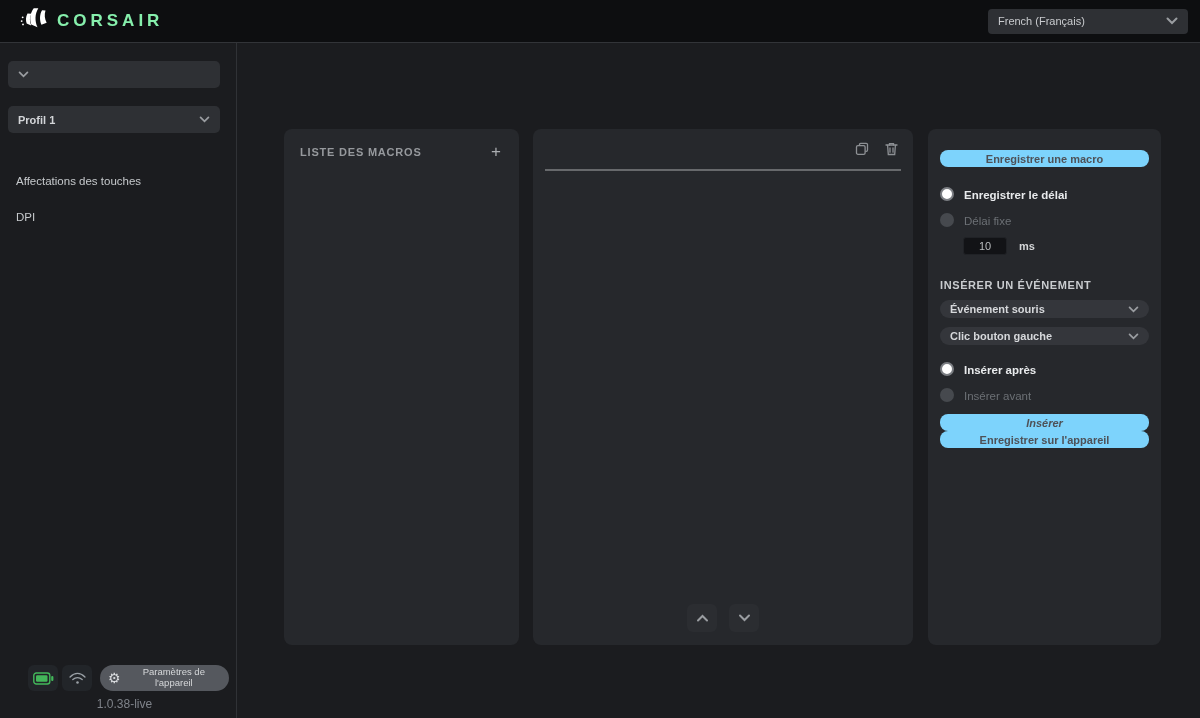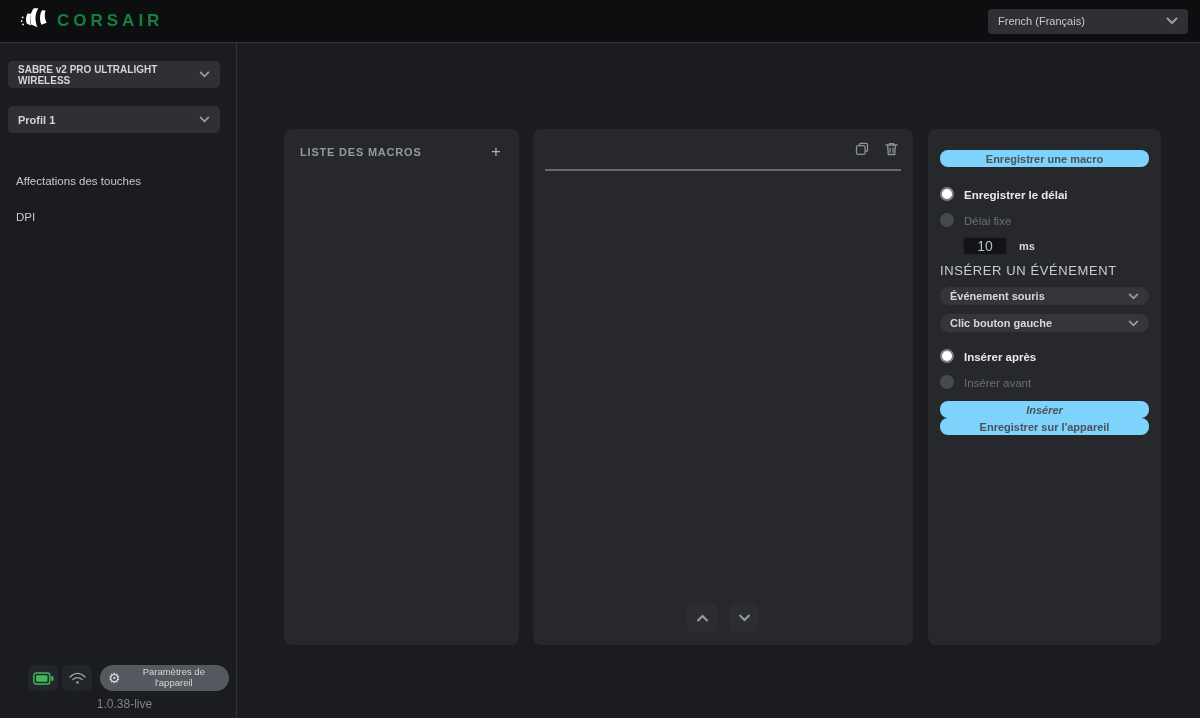--- a/index.html
+++ b/index.html
@@ -3,21 +3,21 @@
 <meta charset="utf-8">
 <style>
   * { margin:0; padding:0; box-sizing:border-box; }
   html,body { width:1200px; height:718px; overflow:hidden; background:#1b1c1f;
               font-family:"Liberation Sans", sans-serif; -webkit-font-smoothing:antialiased; }
 
   
   .header { height:43px; background:#0d0e10; border-bottom:1px solid #323438;
             display:flex; align-items:center; padding:0 12px; }
   .logo { display:flex; align-items:center; gap:7px; margin-left:8px; }
-  .logo-text { color:#15803d; font-size:17px; font-weight:bold; letter-spacing:4px; }
+  .logo-text { color:#86efac; font-size:17px; font-weight:bold; letter-spacing:4px; }
   .lang-select { margin-left:auto; width:200px; height:25px; background:#2e3034;
                  border-radius:4px; display:flex; align-items:center; justify-content:space-between;
                  padding:0 10px; color:#c9cbce; font-size:11px; cursor:pointer; }
 
   
   .app { display:flex; height:675px; }
   .sidebar { width:237px; border-right:1px solid #303236; position:relative; flex:none; }
   .main { flex:1; position:relative; background:#1b1c1f; }
 
   
@@ -64,23 +64,23 @@
                background:#7dd3fc; color:#4e5157; font-size:11px; font-weight:bold;
                font-family:inherit; cursor:default; }
   #record-btn { margin-top:9px; }
   .radio-row { display:flex; align-items:flex-end; gap:10px; cursor:pointer; }
   .radio { width:14px; height:14px; border-radius:50%; background:#46494e; flex:none; }
   .radio.sel { background:#fff; border:2.5px solid #7b7e83; }
   .radio-lbl { font-size:11.5px; color:#6c7075; }
   .radio-row.sel .radio-lbl { color:#e8eaec; font-weight:bold; }
   .delay-input-row { margin:10px 0 0 23px; display:flex; align-items:center; gap:12px; }
   .delay-input { width:44px; height:18px; background:#121316; border:1px solid #202226; border-radius:3px;
-                 color:#b9bcbe; font-size:14px; text-align:center; font-family:inherit; }
+                 color:#b9bcbe; font-size:11px; text-align:center; font-family:inherit; }
   .unit { font-size:11px; font-weight:bold; color:#d4d6d8; }
-  .section-heading { margin-top:8px; font-size:13px; font-weight:normal; letter-spacing:.6px; color:#c9cccf; }
+  .section-heading { margin-top:24px; font-size:11px; font-weight:bold; letter-spacing:.6px; color:#c9cccf; }
   .dd { margin-top:9px; height:18px; background:#34363b; border-radius:10px; display:flex;
         align-items:center; justify-content:space-between; padding:0 10px; cursor:pointer; }
   .dd .lbl { font-size:11px; font-weight:bold; color:#d6d8db; }
   .chev { color:#9a9da1; display:flex; }
   #radio-rec { margin-top:20px; }
   #radio-fixed { margin-top:12px; }
   #radio-after { margin-top:17px; }
   #radio-before { margin-top:12px; }
   #insert-btn { margin-top:12px;font-style:italic; }
   #save-device-btn { }
@@ -109,21 +109,20 @@
           <path d="M1.5 1.5 6 6l4.5-4.5"></path>
         </svg>
     </span>
   </div>
 </div>
 
 <div class="app">
 
   <div class="sidebar">
     <div class="side-select" id="device-select">
-      <span class="lbl">SABRE v2 PRO ULTRALIGHT WIRELESS</span>
       <span class="chev">
         <svg width="11" height="7" viewBox="0 0 12 8" fill="none" stroke="currentColor" stroke-width="2" stroke-linecap="round">
             <path d="M1.5 1.5 6 6l4.5-4.5"></path>
           </svg>
       </span>
     </div>
     <div class="side-select" id="profile-select">
       <span class="lbl">Profil 1</span>
       <span class="chev">
         <svg width="11" height="7" viewBox="0 0 12 8" fill="none" stroke="currentColor" stroke-width="2" stroke-linecap="round">

